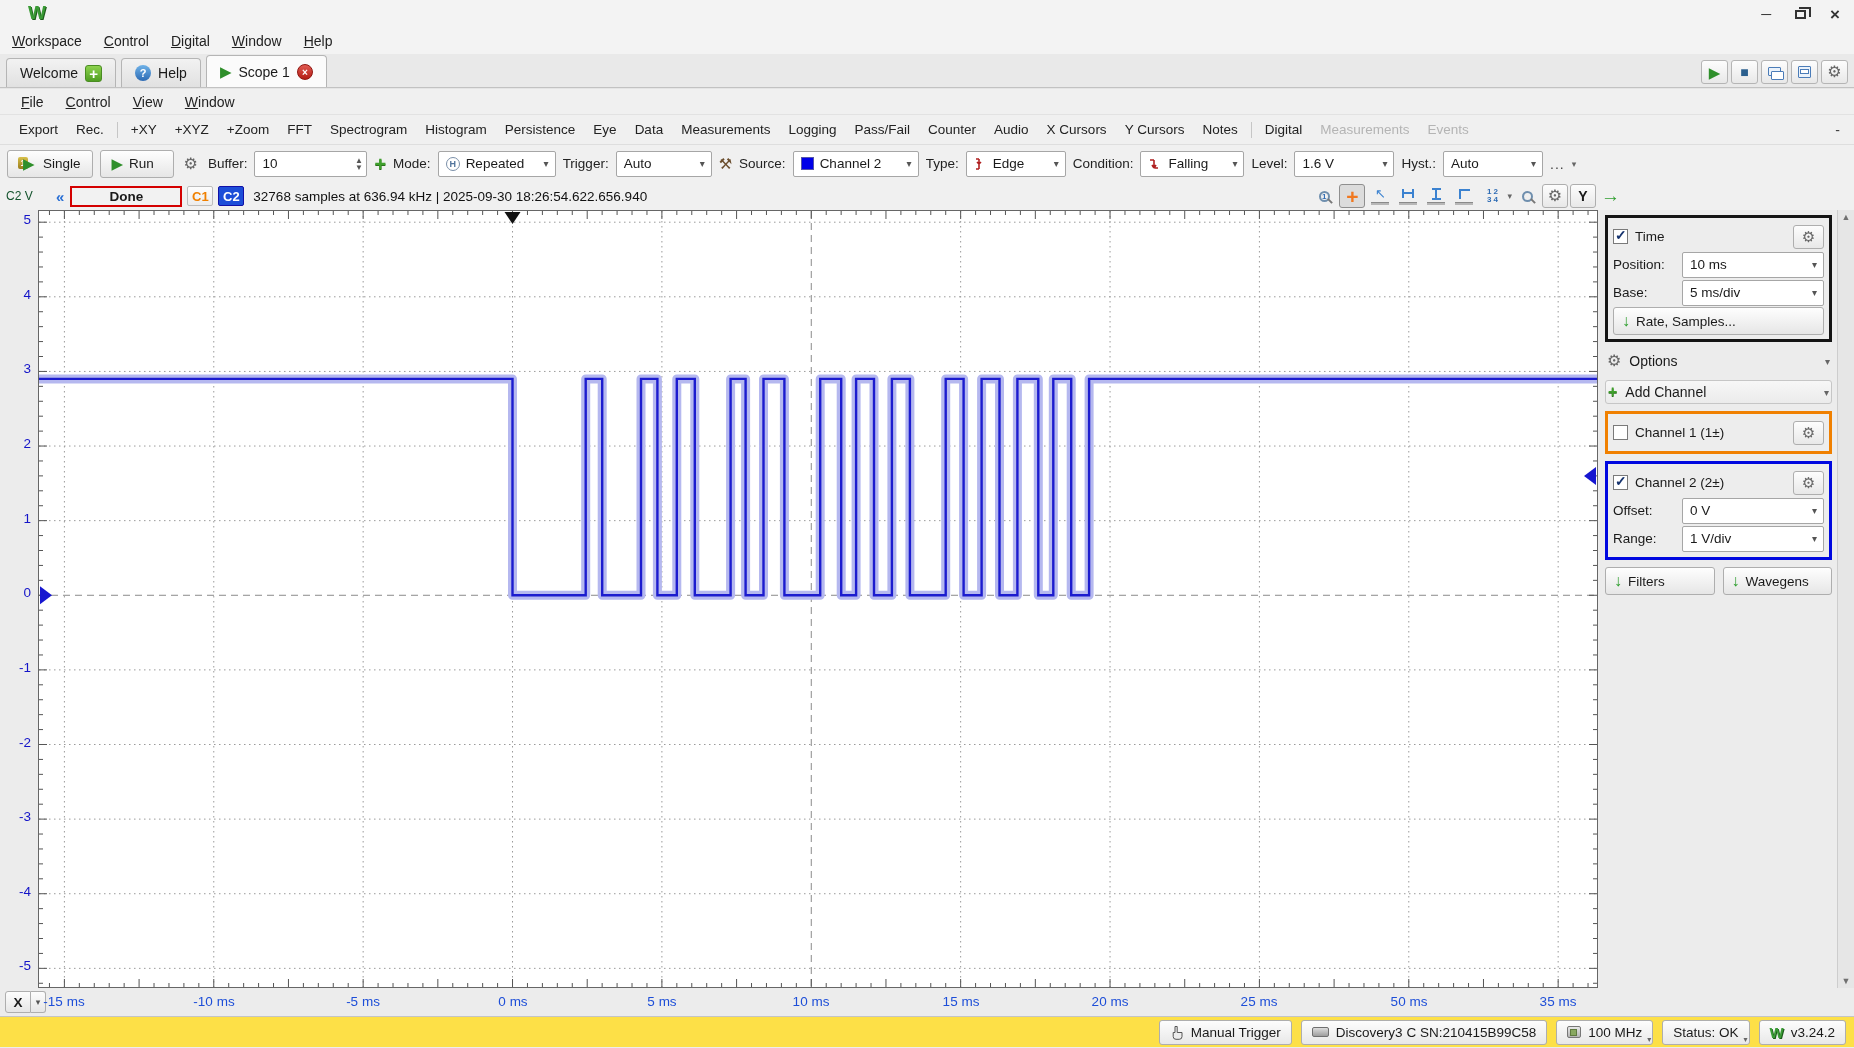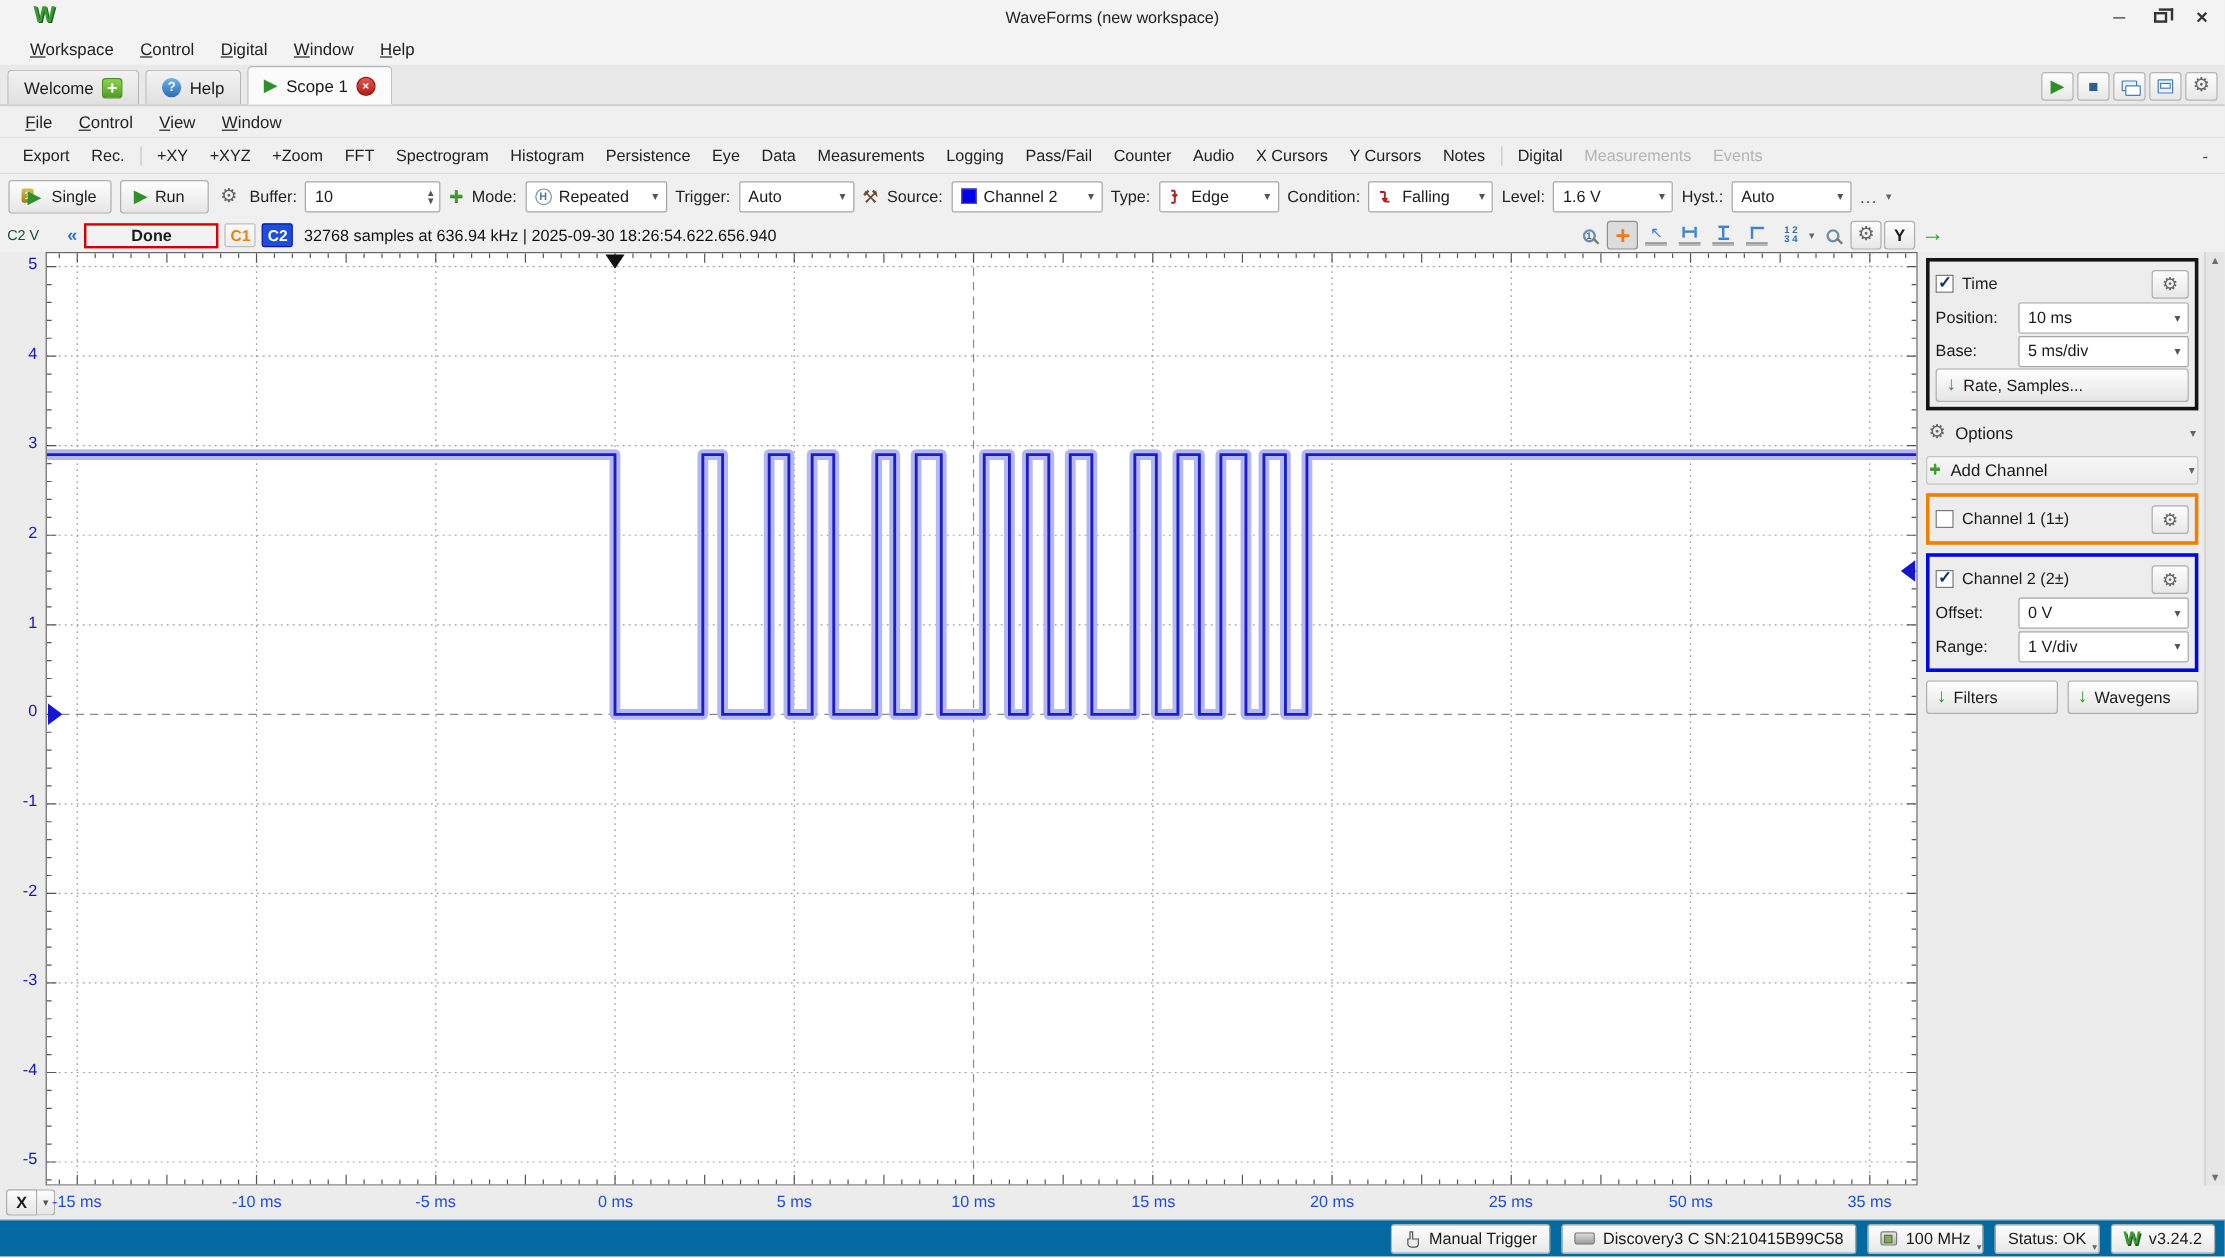--- a/index.html
+++ b/index.html
@@ -9,21 +9,21 @@
   
   .titlebar { height:28px; background:#f3f3f3; position:relative; display:flex; align-items:center; }
   .logo-w { position:absolute; left:28px; top:2px; font-weight:bold; font-size:19px; color:#3a9b35; text-shadow:1px 1px 0 #1d5c1a; }
   .title-text { position:absolute; left:0; right:0; text-align:center; font-size:13.5px; color:#222; }
   .win-controls { position:absolute; right:14px; top:0; height:28px; display:flex; align-items:center; gap:24px; }
   .win-glyph { font-weight:bold; color:#333; font-size:14px; line-height:1; cursor:default; }
   .restore-glyph { width:11px; height:9px; border:2px solid #333; position:relative; background:#f3f3f3; }
   .restore-glyph::before { content:""; position:absolute; left:2px; top:-5px; width:10px; height:8px; border:2px solid #333; border-bottom:none; border-left:none; }
 
   
-  .menubar { height:26px; background:#f3f3f3; display:flex; align-items:center; padding-left:14px; }
+  .menubar { height:26px; background:#f3f3f3; display:flex; align-items:center; padding-left:1px; }
   .menu-item { display:inline-block; padding:2px 11px; font-size:14px; color:#222; cursor:default; }
   .menu-item::first-letter { text-decoration:underline; }
   .scope-menubar { height:26px; background:#f0f0f0; display:flex; align-items:center; padding-left:10px; border-top:1px solid #e5e5e5; }
 
   
   .tabbar { height:34px; background:#e9e9e9; border-bottom:1px solid #c2c2c2; display:flex; align-items:flex-end; padding-left:6px; position:relative; }
   .tab { height:29px; border:1px solid #b5b5b5; border-bottom:none; border-radius:4px 4px 0 0; background:linear-gradient(#f2f2f2,#e1e1e1); display:flex; align-items:center; gap:7px; padding:0 13px; margin-right:5px; font-size:14px; }
   .tab.active { background:#fbfbfb; height:32px; }
   .plus-box { width:17px; height:17px; border-radius:3px; background:linear-gradient(#8dd24e,#4f9e22); color:#fff; font-weight:bold; font-size:15px; line-height:16px; text-align:center; border:1px solid #4a8c22; }
   .help-circle { width:16px; height:16px; border-radius:50%; background:linear-gradient(#6fb2e8,#2d6bb4); color:#fff; font-weight:bold; font-size:11px; line-height:16px; text-align:center; }
@@ -123,34 +123,33 @@
   .addch-row { border:1px solid #c6c6c6; border-radius:3px; background:linear-gradient(#f7f7f7,#ebebeb); }
 
   
   .xaxis-row { height:28px; position:relative; background:#ececec; }
   .xbtn-group { position:absolute; left:5px; top:3px; display:flex; }
   .xbtn { width:26px; height:22px; border:1px solid #aeaeae; border-radius:3px 0 0 3px; background:linear-gradient(#fdfdfd,#e6e6e6); font-weight:bold; display:flex; align-items:center; justify-content:center; font-size:13.5px; }
   .xbtn-arrow { width:15px; height:22px; border:1px solid #aeaeae; border-left:none; border-radius:0 3px 3px 0; background:linear-gradient(#fdfdfd,#e6e6e6); display:flex; align-items:center; justify-content:center; font-size:9px; color:#555; }
   .xlabel { position:absolute; top:6px; transform:translateX(-50%); font-size:13.5px; color:#1d4ed8; }
 
   
-  .statusbar { height:31px; background:#0369a1; border-top:1px solid #c4c4c4; display:flex; align-items:center; justify-content:flex-end; gap:9px; padding-right:8px; }
+  .statusbar { height:31px; background:#fde047; border-top:1px solid #c4c4c4; display:flex; align-items:center; justify-content:flex-end; gap:9px; padding-right:8px; }
   .status-btn { height:25px; border:1px solid #aeaeae; border-radius:3px; background:linear-gradient(#fdfdfd,#e8e8e8); display:flex; align-items:center; gap:7px; padding:0 10px; font-size:13.5px; position:relative; }
   .corner-arrow { position:absolute; right:1px; bottom:0px; font-size:8px; color:#666; }
   .dev-icon { width:17px; height:10px; background:linear-gradient(#dcdcdc,#9e9e9e); border:1px solid #6f6f6f; border-radius:2px; }
   .chip-icon { width:14px; height:12px; background:linear-gradient(#e8e8e8,#b5b5b5); border:1px solid #777; border-radius:2px; position:relative; }
   .chip-icon::after { content:""; position:absolute; left:2px; top:2px; width:5px; height:5px; background:#88a860; border:1px solid #5f7a40; }
   .wlogo-small { font-weight:bold; font-size:15px; color:#3a9b35; text-shadow:1px 1px 0 #1d5c1a; }
 </style>
 </head>
 <body>
 
 <div class="titlebar">
   <span class="logo-w">W</span>
-  <span class="title-text">WaveForms (new workspace)</span>
   <span class="win-controls">
     <span class="win-glyph">─</span>
     <span class="restore-glyph"></span>
     <span class="win-glyph" style="font-size:17px">×</span>
   </span>
 </div>
 
 <div class="menubar">
     <span class="menu-item">Workspace</span>
     <span class="menu-item">Control</span>

